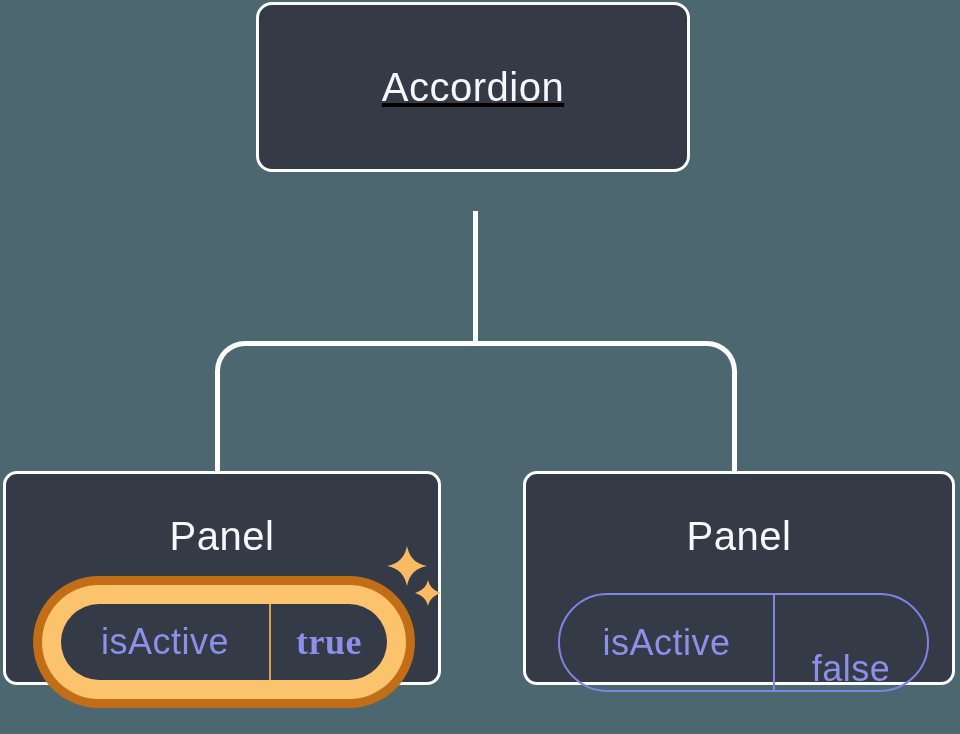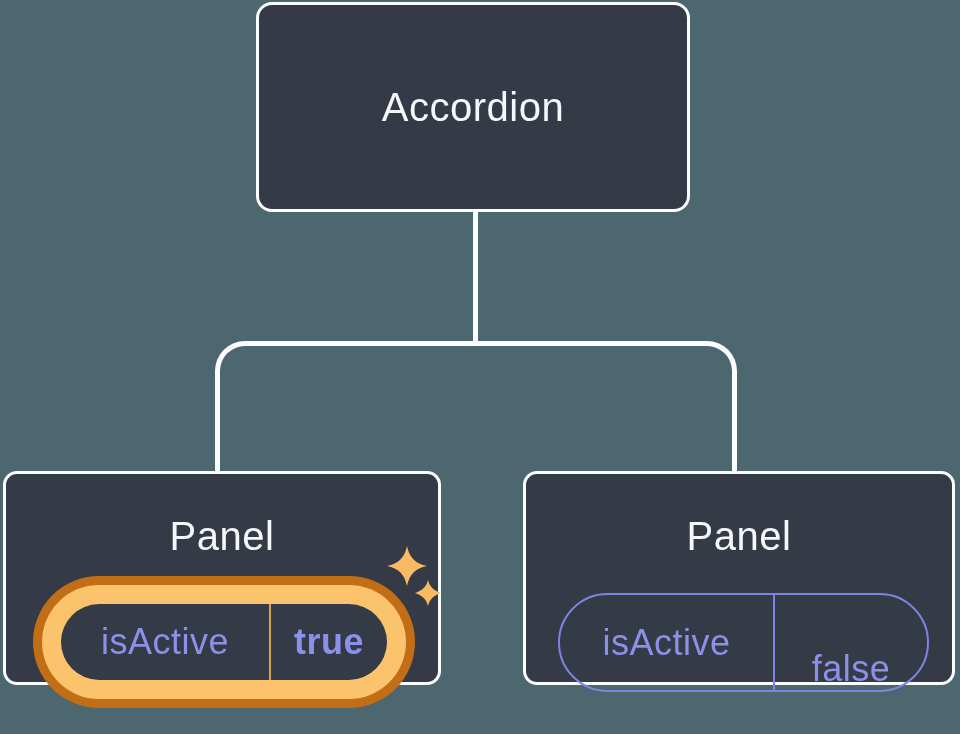--- a/index.html
+++ b/index.html
@@ -24,23 +24,23 @@
   .stage{position:absolute;inset:0;}
 
   
   .node{
     position:absolute;
     background:var(--node-fill);
     border:3px solid var(--node-border);
     box-sizing:border-box;
   }
   .node-root{
-    left:256px;top:2px;width:434px;height:210px;
+    left:256px;top:2px;width:434px;height:170px;
     border-radius:16px;
-    display:flex;align-items:center;justify-content:center;
+    display:flex;align-items:center;justify-content:center;text-decoration:underline;
   }
   .node-label{
     color:var(--text-primary);
     font-size:40px;font-weight:500;letter-spacing:.5px;
   }
   .node-panel{
     left:0;top:471px;width:438px;height:214px;
     border-radius:14px;
   }
   .node-panel.left{left:3px;}
@@ -80,21 +80,21 @@
   .pill-active-core{
     position:absolute;inset:19px;
     background:var(--node-fill);
     border-radius:999px;
     display:flex;align-items:stretch;overflow:hidden;
   }
   .pill-active-core .cell-name{
     flex:0 0 208px;display:flex;align-items:center;justify-content:center;
   }
   .pill-active-core .cell-value{
-    flex:1;display:flex;align-items:center;justify-content:center;
+    flex:1;display:flex;align-items:center;justify-content:center;font-family:Liberation Serif, serif;
   }
   .pill-divider-gold{
     flex:0 0 2px;background:var(--highlight-divider);
   }
   .prop-text{
     color:var(--prop-purple);
     font-size:36px;font-weight:400;letter-spacing:.5px;
   }
   .prop-text.bold{font-weight:700;}
 

